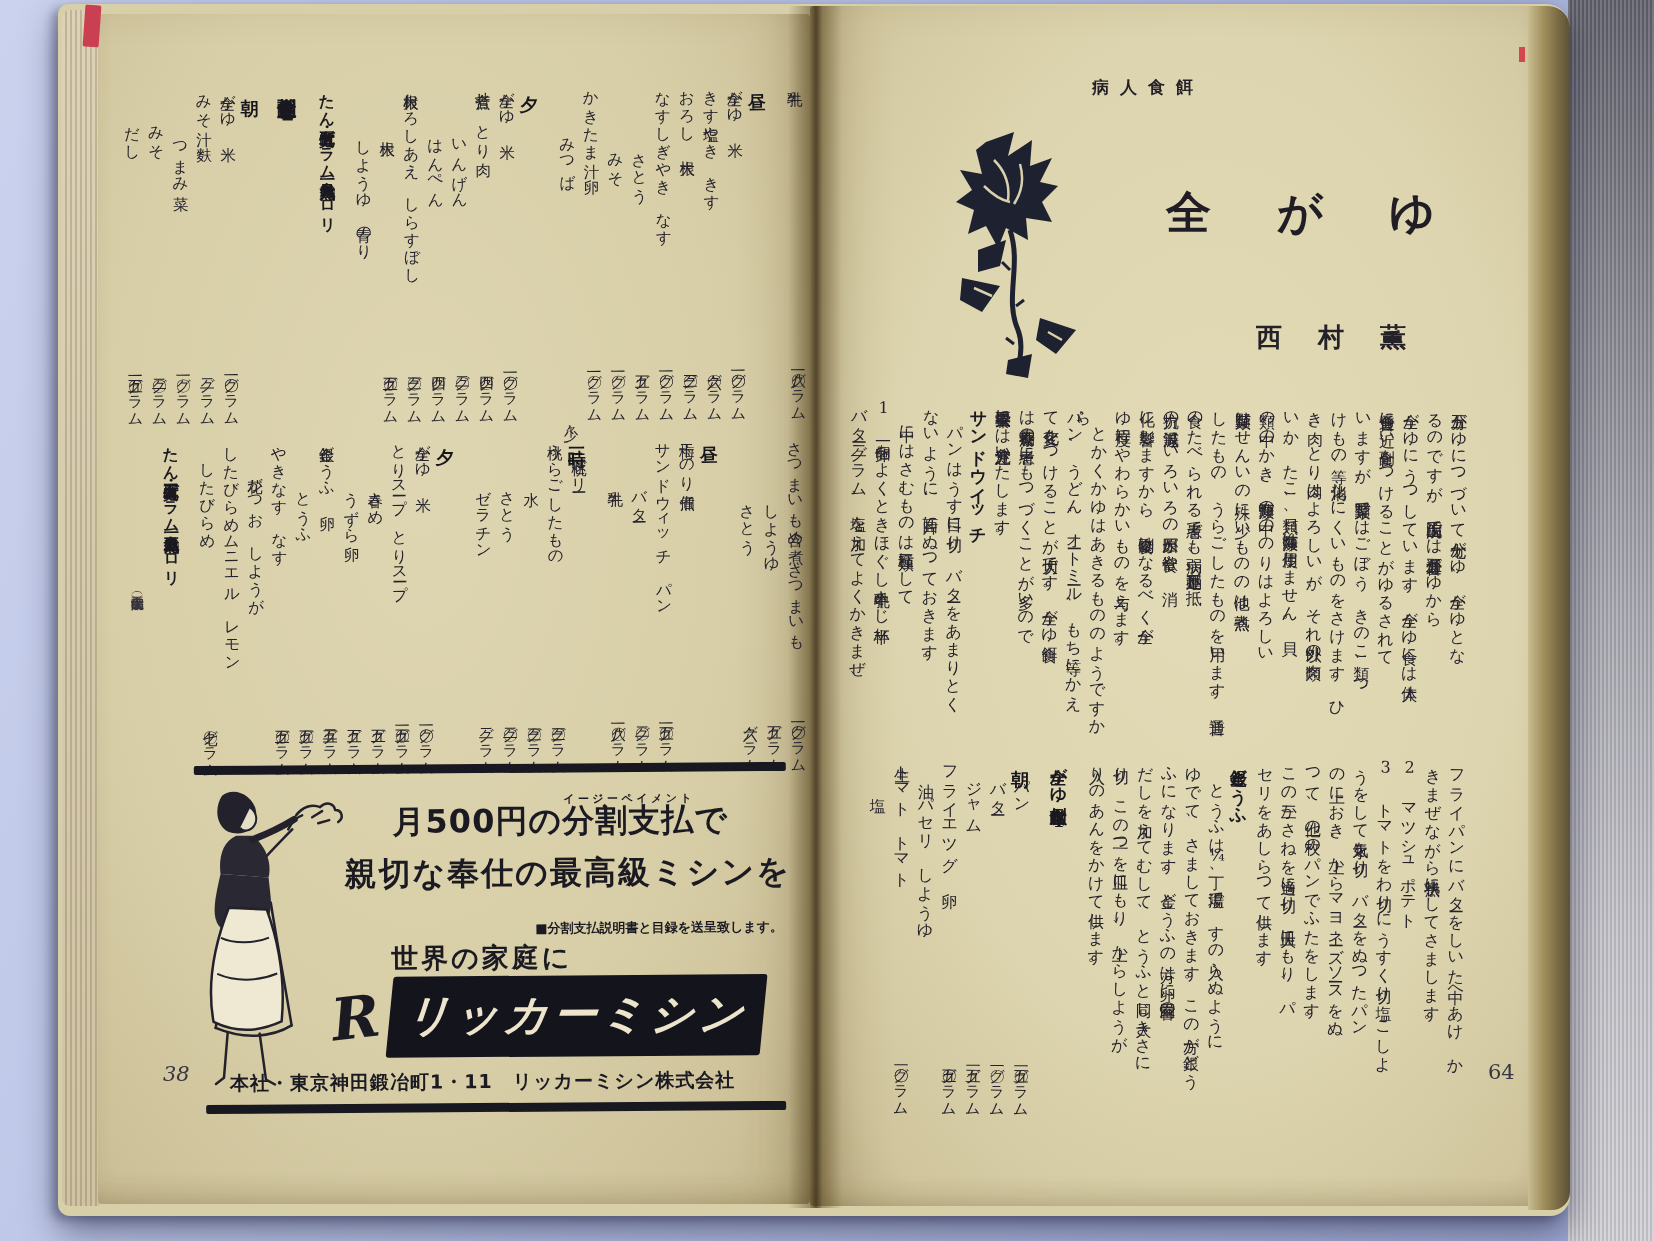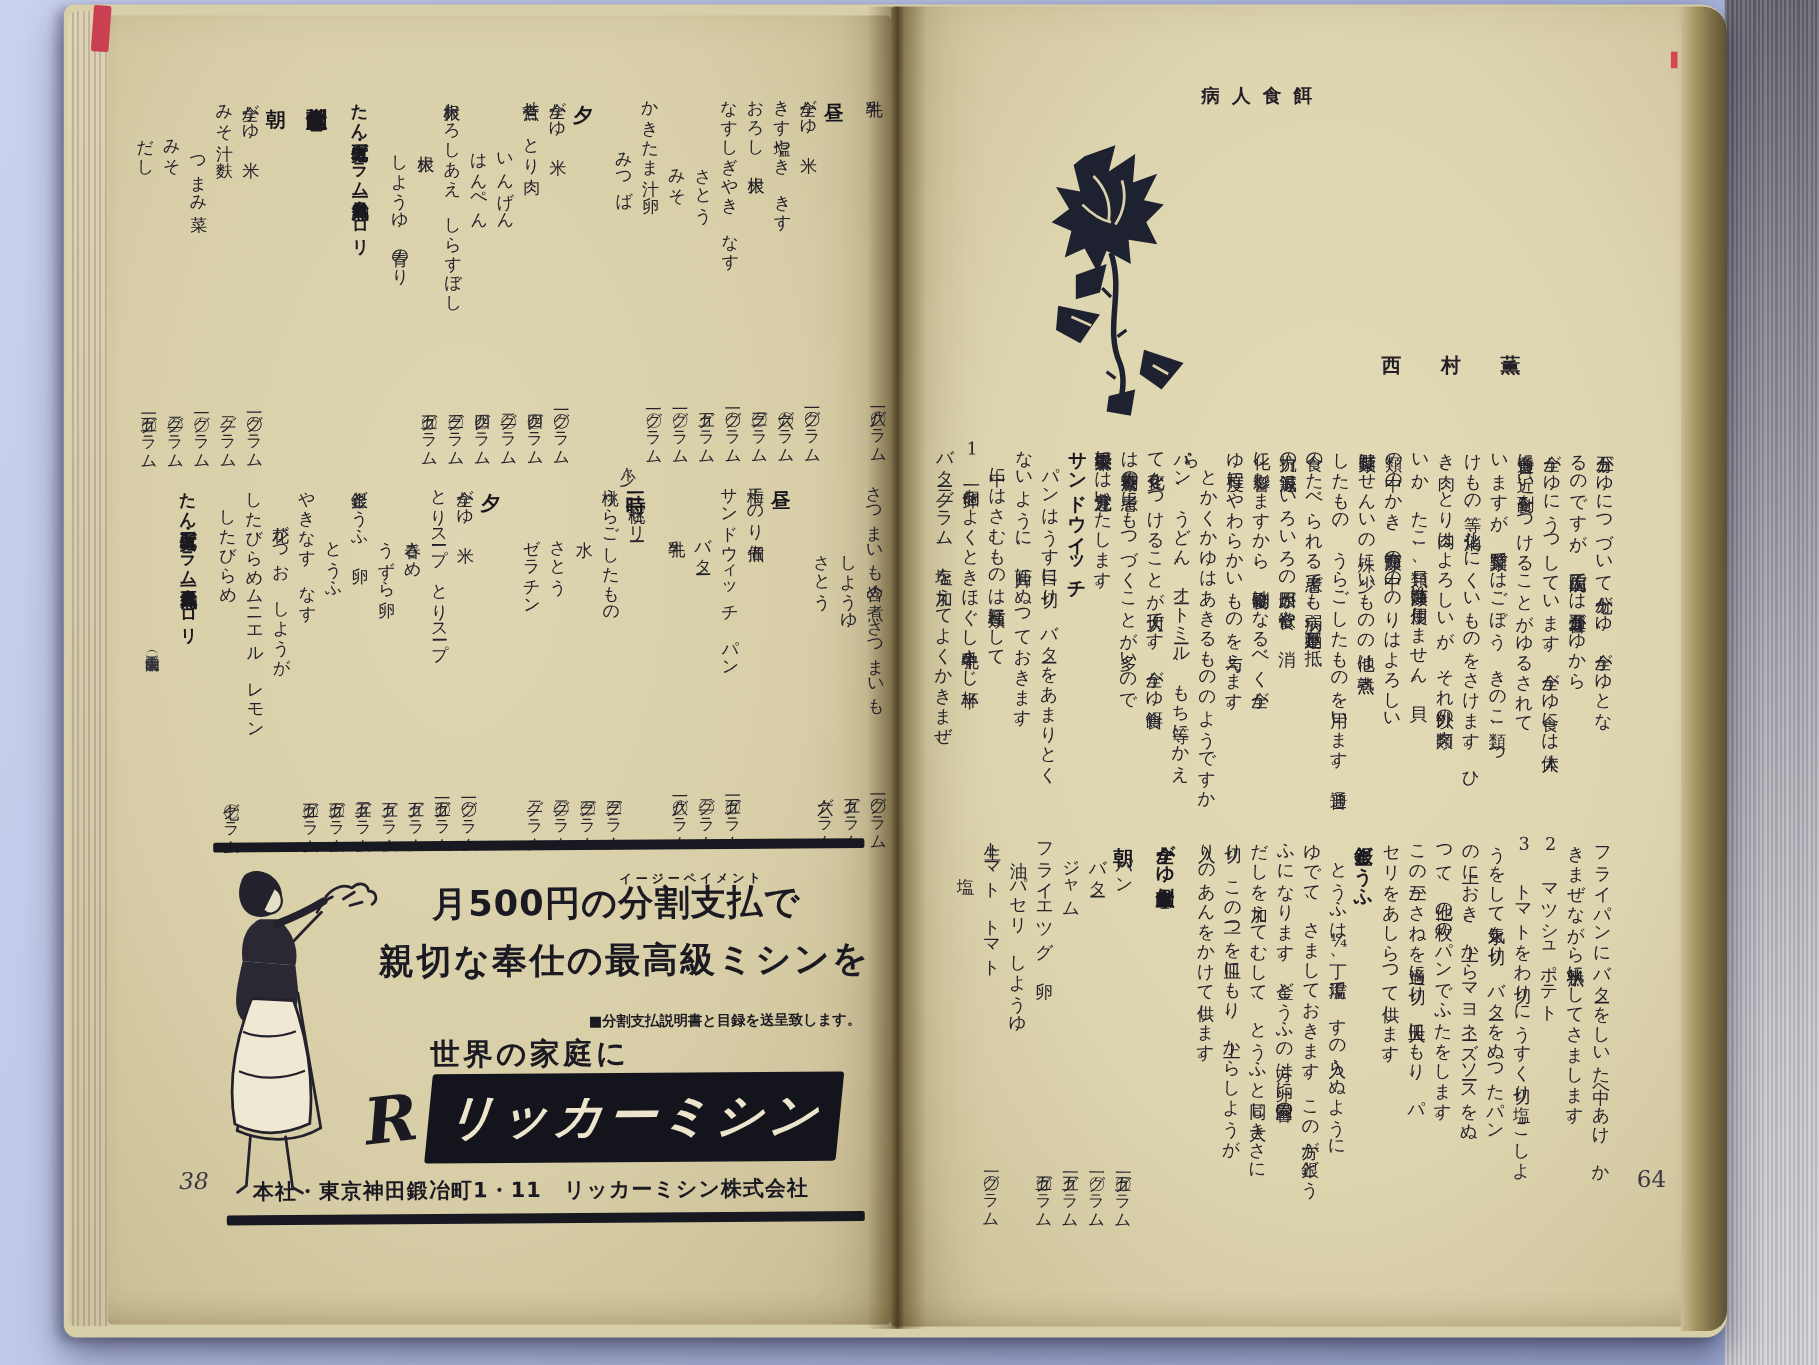--- a/index.html
+++ b/index.html
@@ -42,21 +42,21 @@
   
   .t1{left:128px;top:82px;width:678px;height:334px;font-size:15.5px;transform:rotate(-.5deg);}
   .t2{left:128px;top:434px;width:678px;height:334px;font-size:15.5px;transform:rotate(-.5deg);}
   
   .bt{left:836px;top:400px;width:630px;height:352px;font-size:16px;line-height:1;transform:rotate(.4deg);}
   .bb{left:836px;top:756px;width:630px;height:354px;font-size:16px;transform:rotate(.4deg);}
   .bt .bold,.bb .bold{font-size:17px;}
   
   .kicker{position:absolute;left:1092px;top:76px;font-size:17px;font-weight:bold;letter-spacing:11px;color:#221f28;}
   .title{position:absolute;left:1166px;top:183px;font-size:45px;font-weight:600;letter-spacing:66px;color:#201d26;white-space:nowrap;}
-  .author{position:absolute;left:1256px;top:320px;font-size:18px;font-weight:600;letter-spacing:36px;color:#242129;white-space:nowrap;}
+  .author{position:absolute;left:1256px;top:320px;font-size:26px;font-weight:600;letter-spacing:36px;color:#242129;white-space:nowrap;}
   .rose{position:absolute;left:948px;top:130px;}
   
   .pageno{position:absolute;font-size:21px;color:#3a3742;}
   .pnL{left:163px;top:1062px;font-style:italic;}
   .pnR{left:1488px;top:1060px;text-align:center;}
   
   .ad{position:absolute;left:195px;top:764px;width:592px;height:348px;color:#1b1a22;
       font-family:"DejaVu Sans", sans-serif;transform:rotate(-.4deg);}
   .ad-top{position:absolute;left:0;top:0;width:100%;height:9px;background:#181820;border-radius:2px;}
   .ad-bot{position:absolute;left:10px;bottom:0;width:580px;height:9px;background:#181820;border-radius:2px;}
@@ -324,20 +324,21 @@
       <path d="M60,230 L84,224 L80,248 L58,244 Z"></path>
     </g>
     <g stroke="#d9d1ab" stroke-width="2.5" fill="none">
       <path d="M46,30 C56,40 62,54 60,70 M72,34 C76,48 74,62 66,74 M36,56 C44,64 52,70 62,72"></path>
       <path d="M26,158 L44,166 M100,202 L114,210"></path>
     </g>
     <path d="M62,100 C74,136 56,168 70,200 C76,216 72,232 68,244" stroke="#1e2130" stroke-width="5" fill="none"></path>
     <path d="M62,140 l-8,-8 M68,176 l8,-6 M66,214 l-8,-6" stroke="#1e2130" stroke-width="3" fill="none"></path>
   </svg>
 
+  <div class="title">全がゆ</div>
   <div class="author">西村薫</div>
 
   <div class="vt bt">
       <div class="tcol">五分がゆにつづいて七分がゆ、全がゆとな</div>
       <div class="tcol">るのですが、山王病院では普通五分がゆから</div>
       <div class="tcol">全がゆにうつしています。全がゆ食には大体</div>
       <div class="tcol">普通食に近い副食をつけることがゆるされて</div>
       <div class="tcol">いますが、野菜類ではごぼう、きのこ類、つ</div>
       <div class="tcol">けもの等、消化しにくいものをさけます。ひ</div>
       <div class="tcol">き肉、とり肉はよろしいが、それ以外の肉類</div>

